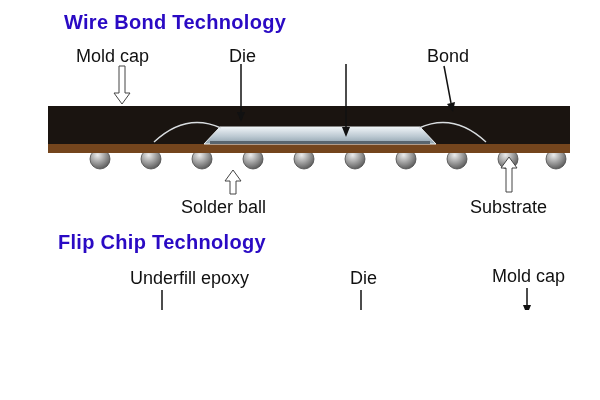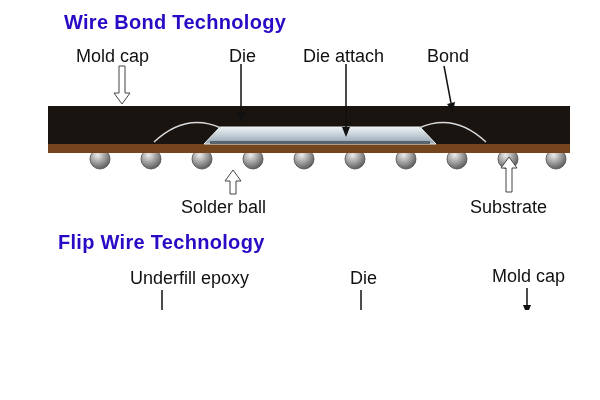--- a/index.html
+++ b/index.html
@@ -136,24 +136,23 @@
         <line x1="527" y1="288" x2="527" y2="306" stroke="#111" stroke-width="1.5"></line>
         <polygon points="527,315 523,305 531,305" fill="#111"></polygon>
       </g>
     </g>
   </svg>
 
   <div class="title" style="left:64px; top:11px;">Wire Bond Technology</div>
 
   <div class="lbl" style="left:76px;  top:46px;">Mold cap</div>
   <div class="lbl" style="left:229px; top:46px;">Die</div>
-  <div class="lbl" style="left:303px; top:46px;">Die attach</div>
   <div class="lbl" style="left:427px; top:46px;">Bond</div>
   <div class="lbl" style="left:470px; top:197px;">Substrate</div>
   <div class="lbl" style="left:181px; top:197px;">Solder ball</div>
 
-  <div class="title" style="left:58px; top:231px;">Flip Wire Technology</div>
+  <div class="title" style="left:58px; top:231px;">Flip Chip Technology</div>
 
   <div class="lbl" style="left:98px;  top:268px;margin-left:32px;">Underfill epoxy</div>
   <div class="lbl" style="left:350px; top:268px;">Die</div>
   <div class="lbl" style="left:492px; top:266px;">Mold cap</div>
 
 </div>
 
 </body></html>

